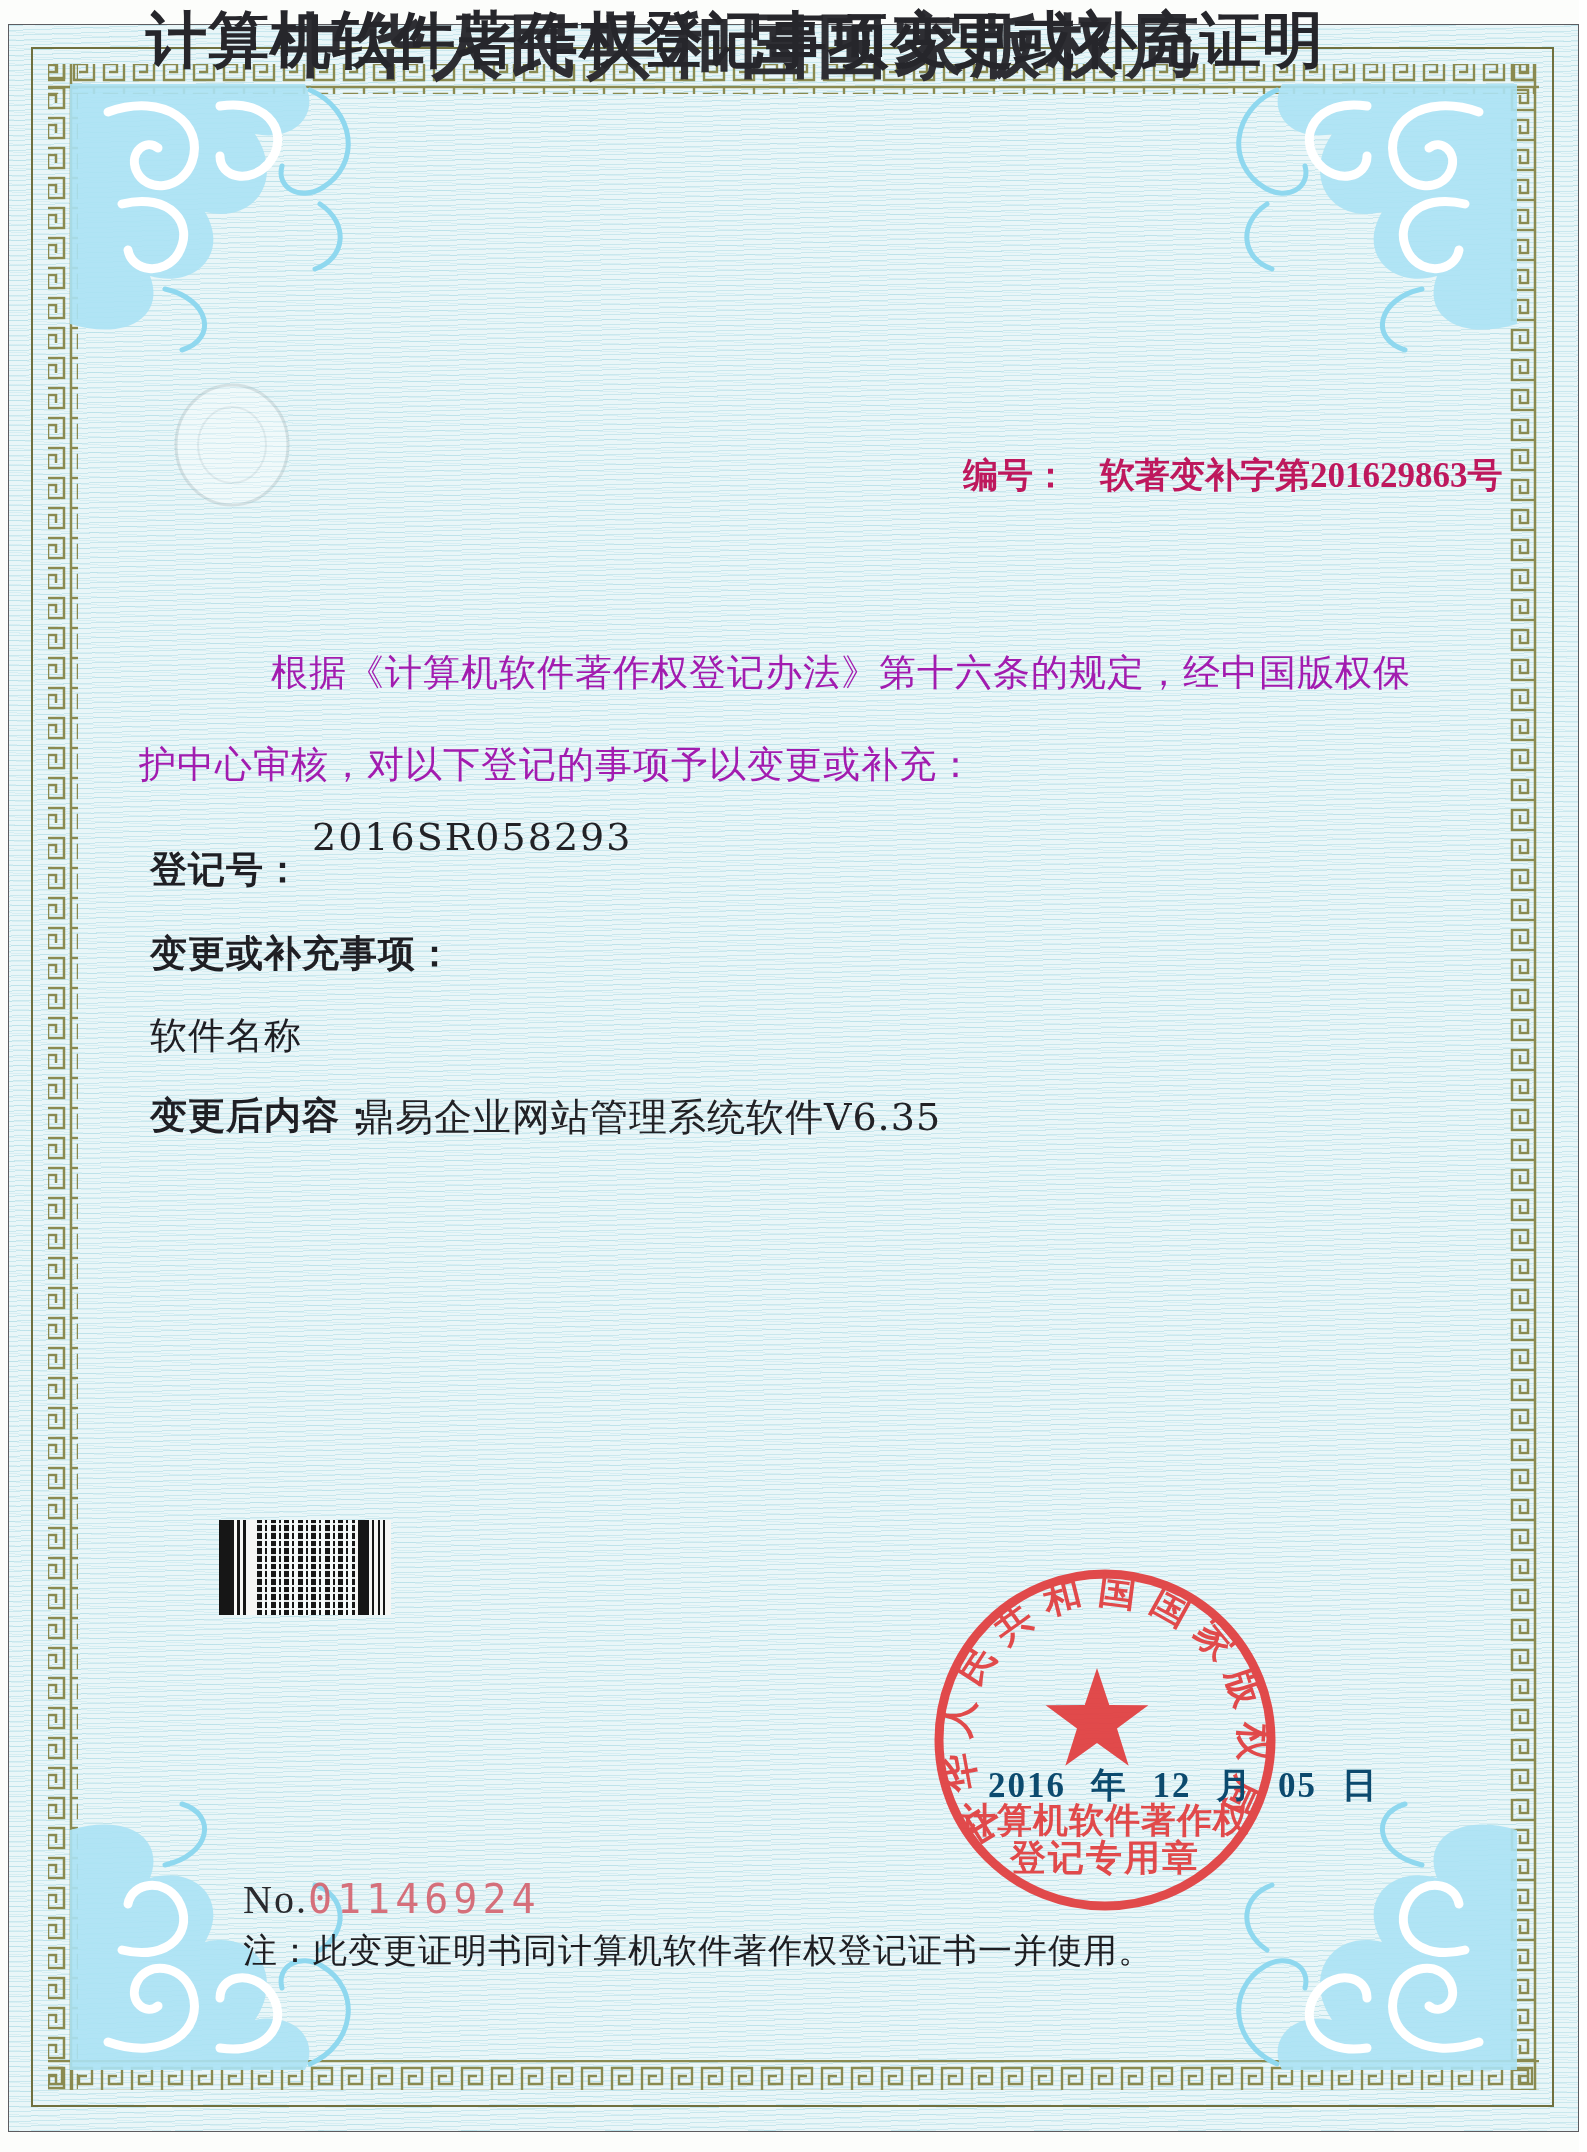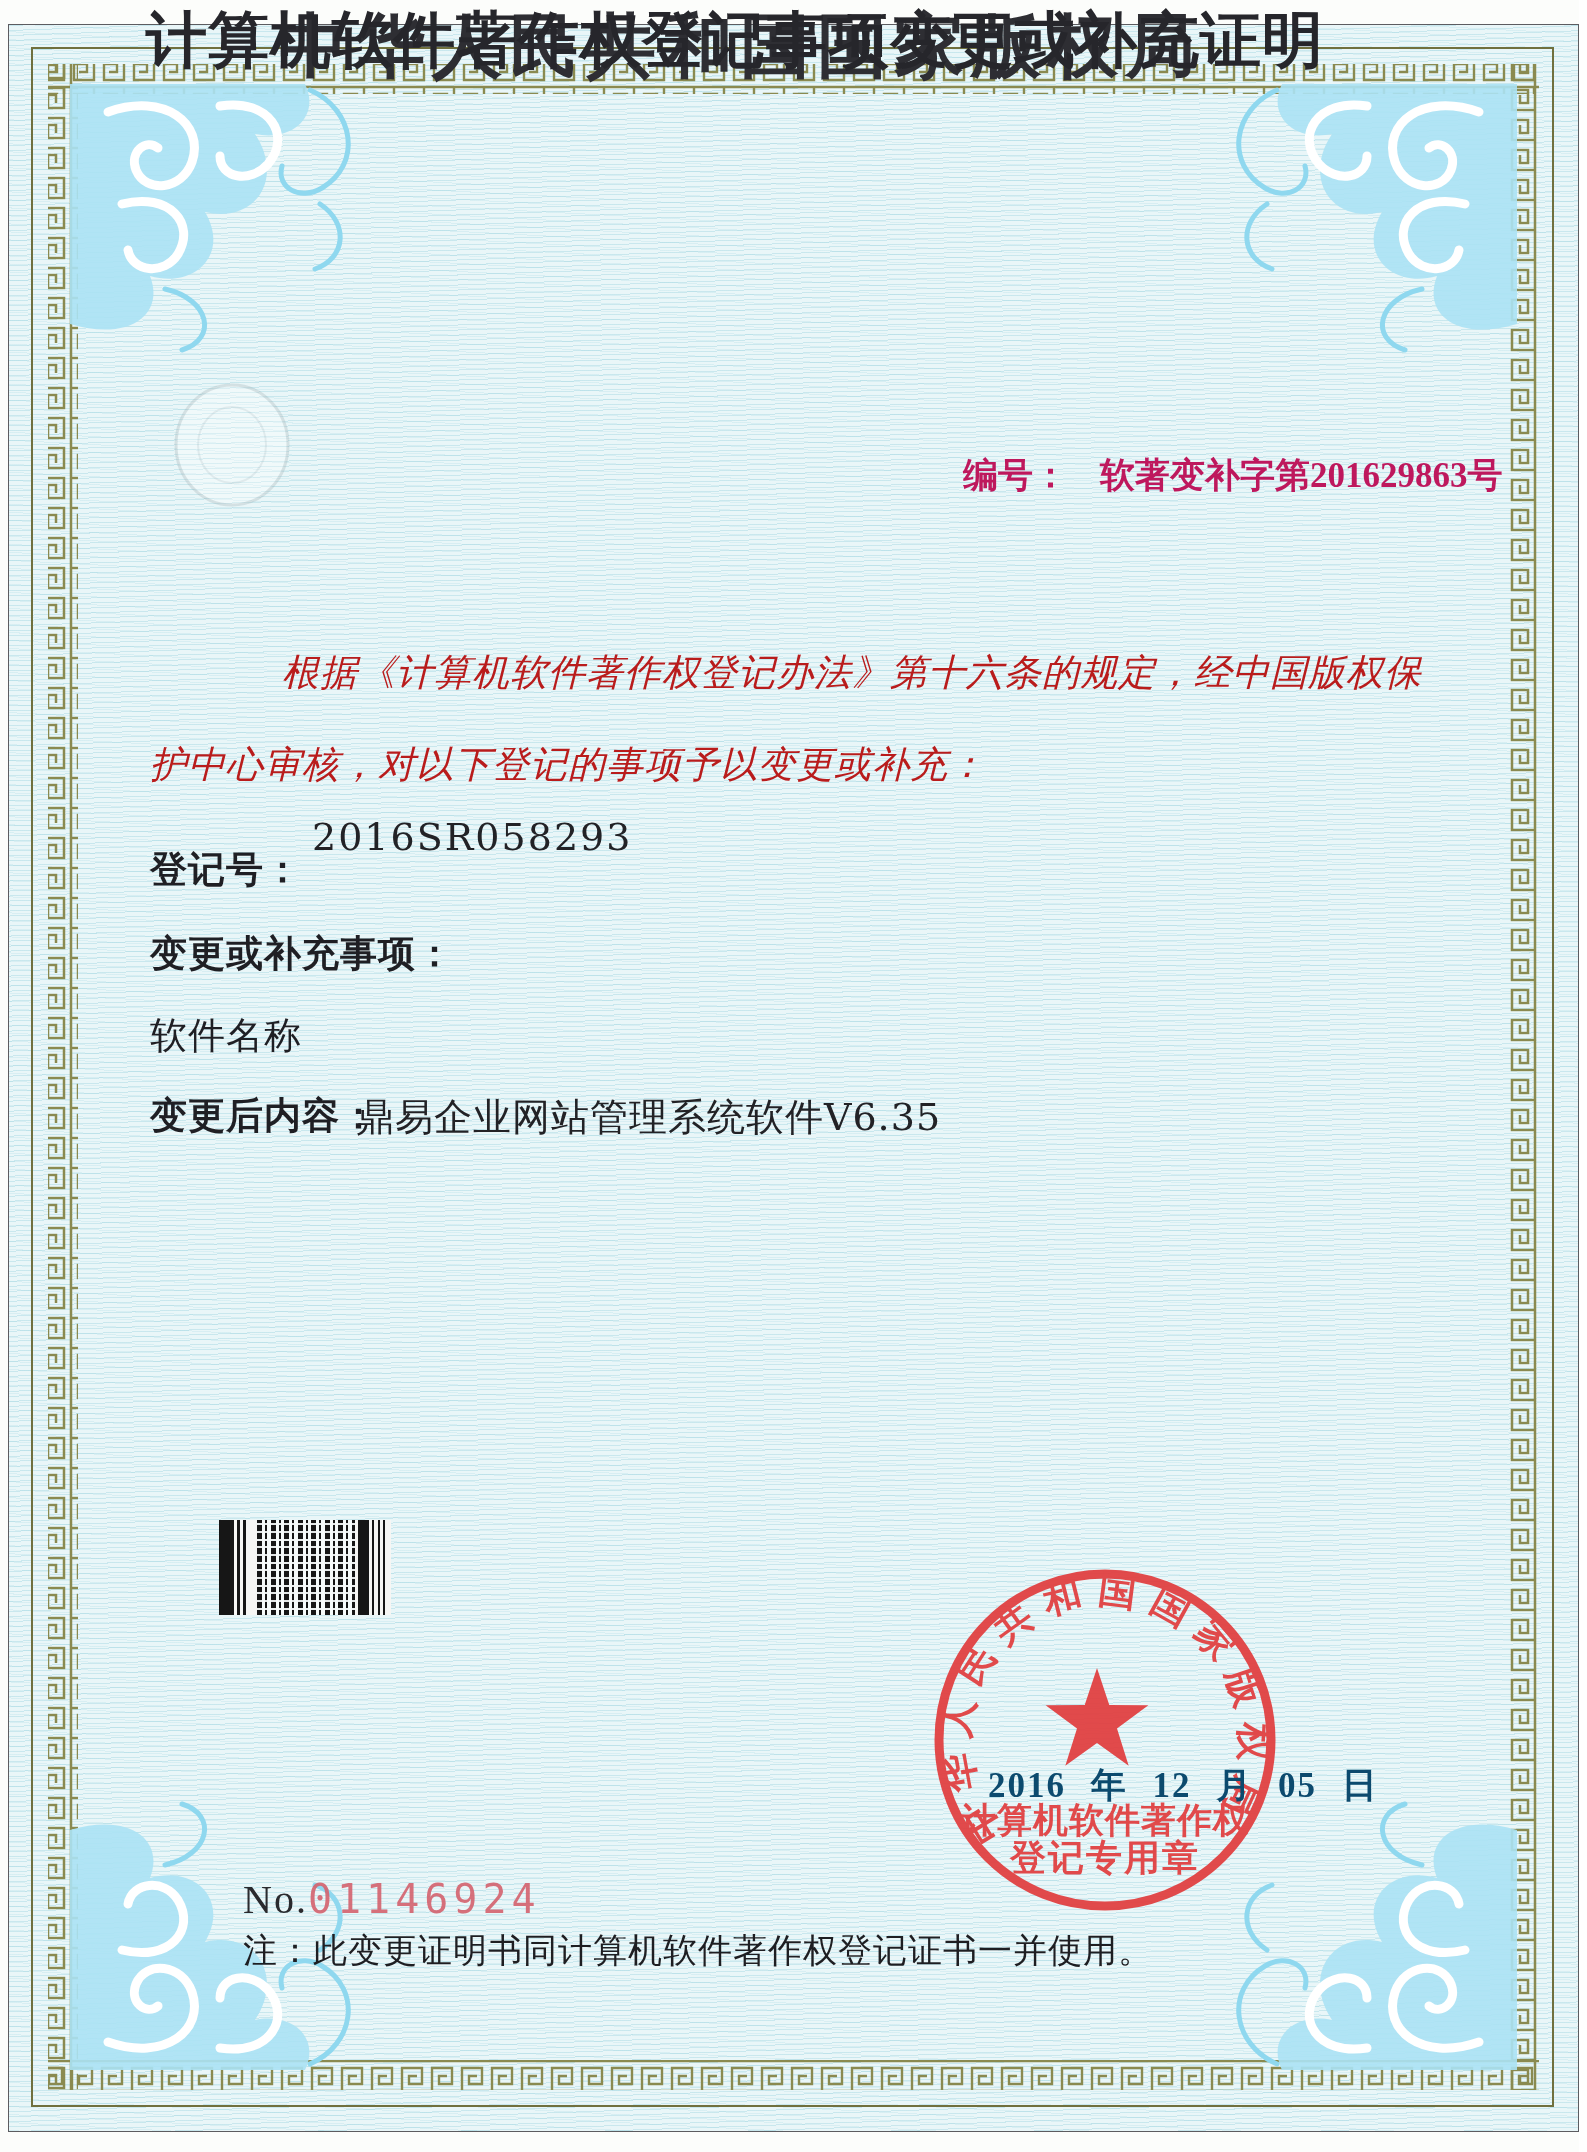--- a/index.html
+++ b/index.html
@@ -26,21 +26,21 @@
   .abs{position:absolute;}
   .authority{
     left:0;top:203;width:1480px;text-align:center;
     font-size:70px;font-weight:bold;letter-spacing:7px;color:#2e2e33;
   }
   .cert-title{
     left:0;top:322;width:1470px;text-align:center;
     font-size:61px;font-weight:bold;letter-spacing:1px;color:#26262b;
   }
   .serial{left:963px;top:452px;font-size:35px;font-weight:600;display:flex;gap:32px;color:#be185d;}
-  .body-line{left:150px;width:1270px;font-size:37px;letter-spacing:1px;color:#b91c1c;font-style:italic;}
+  .body-line{left:139px;width:1270px;font-size:37px;letter-spacing:1px;color:#a21caf;}
   .l1{top:648px;padding-left:132px;}
   .l2{top:740px;}
   .field-label{font-size:37px;font-weight:bold;color:#1f1f24;letter-spacing:1px;}
   .field-label.regular{font-weight:normal;}
   .field-value{font-family:"DejaVu Serif","Liberation Serif",serif;font-size:38px;color:#222226;letter-spacing:2px;}
   .row-f0{top:845px;}  .row-f1{top:929px;}  .row-f2{top:1011px;}  .row-f3{top:1091px;}
   .fl{left:150px;}
   .fv0{left:312px;top:815px;text-align:right;}
   .fv3{left:356px;top:1092px;letter-spacing:1px;}
   

